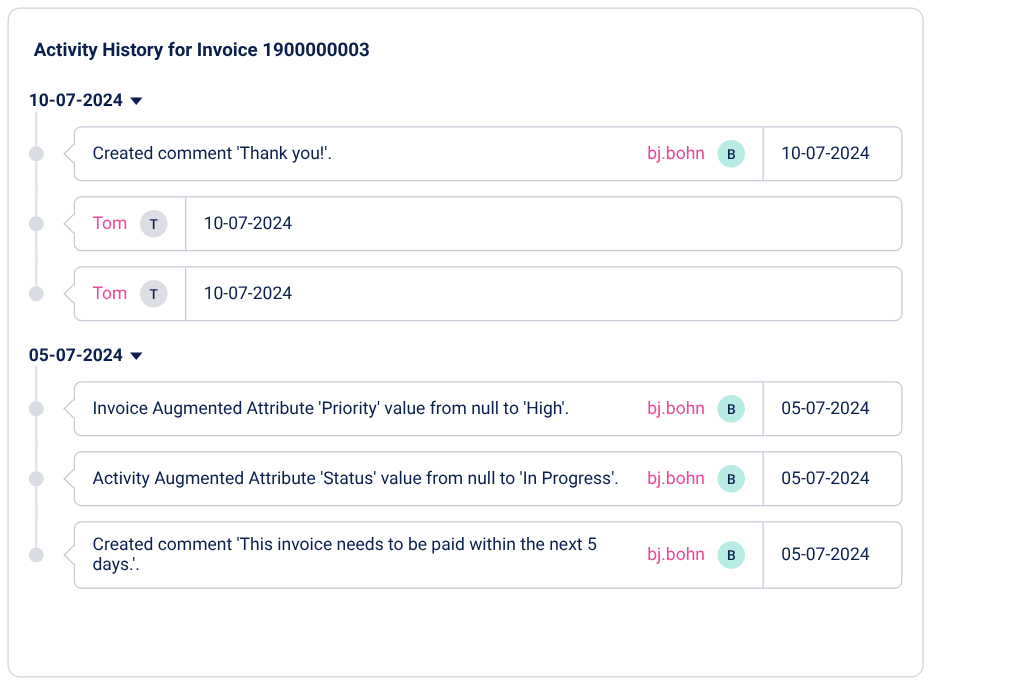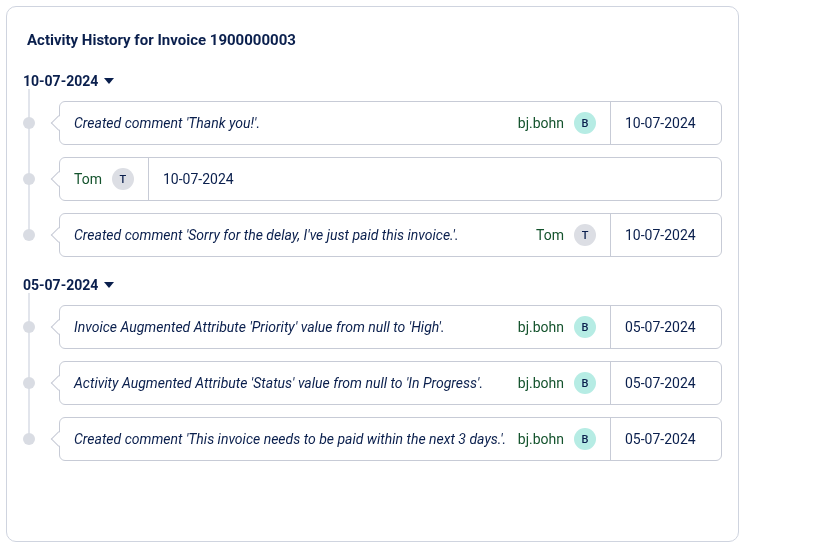--- a/index.html
+++ b/index.html
@@ -93,24 +93,23 @@
     top: 50%; transform: translateY(-50%) rotate(45deg);
     width: 10px; height: 10px;
     background: #fff;
     border-left: 1px solid #c7cbd6;
     border-bottom: 1px solid #c7cbd6;
   }
   .msg {
     flex: 1;
     color: #0a1f4d;
     font-size: 14px;
-    font-style: italic;
   }
   .user {
-    color: #14532d;
+    color: #ec4899;
     font-size: 14px;
     margin-right: 10px;
     white-space: nowrap;
   }
   .avatar {
     width: 22px; height: 22px;
     border-radius: 50%;
     display: flex;
     align-items: center;
     justify-content: center;
@@ -169,21 +168,20 @@
             <div class="divider"></div>
             <div class="date">10-07-2024</div>
           </div>
         </div>
         <div class="entry">
           <div class="bullet-col">
             <div class="vline"></div>
             <div class="bullet"></div>
           </div>
           <div class="box">
-            <div class="msg">Created comment 'Sorry for the delay, I've just paid this invoice.'.</div>
             <div class="user">Tom</div>
             <div class="avatar grey">T</div>
             <div class="divider"></div>
             <div class="date">10-07-2024</div>
           </div>
         </div>
       </div>
       <div class="group-header">
         <span>05-07-2024</span>
         <span class="caret"></span>
@@ -214,21 +212,21 @@
             <div class="divider"></div>
             <div class="date">05-07-2024</div>
           </div>
         </div>
         <div class="entry">
           <div class="bullet-col">
             <div class="vline"></div>
             <div class="bullet"></div>
           </div>
           <div class="box">
-            <div class="msg">Created comment 'This invoice needs to be paid within the next 3 days.'.</div>
+            <div class="msg">Created comment 'This invoice needs to be paid within the next 5 days.'.</div>
             <div class="user">bj.bohn</div>
             <div class="avatar teal">B</div>
             <div class="divider"></div>
             <div class="date">05-07-2024</div>
           </div>
         </div>
       </div>
     </div>
 </div>
 

